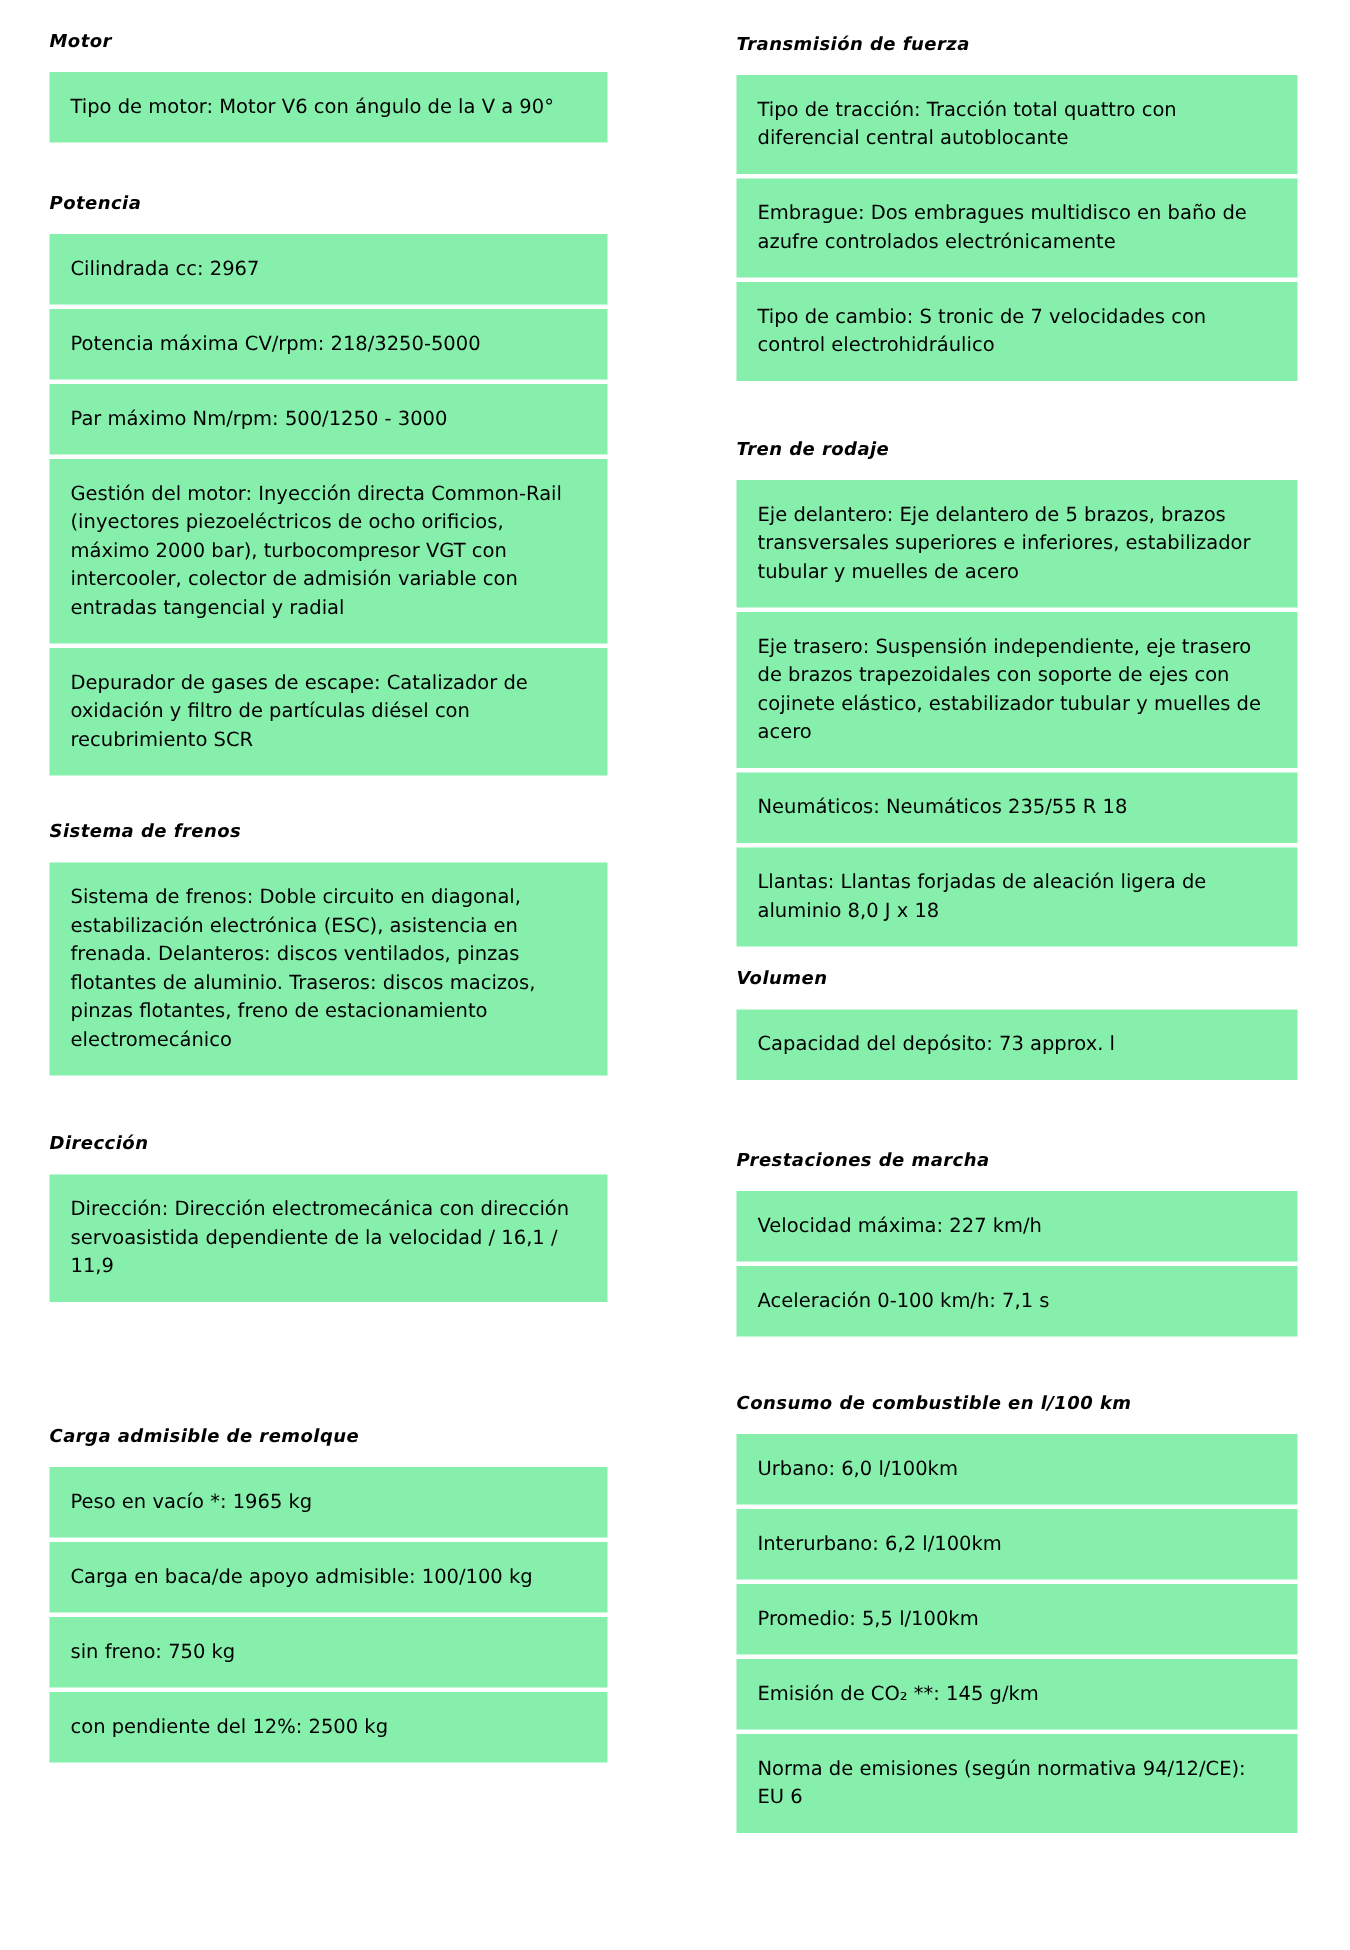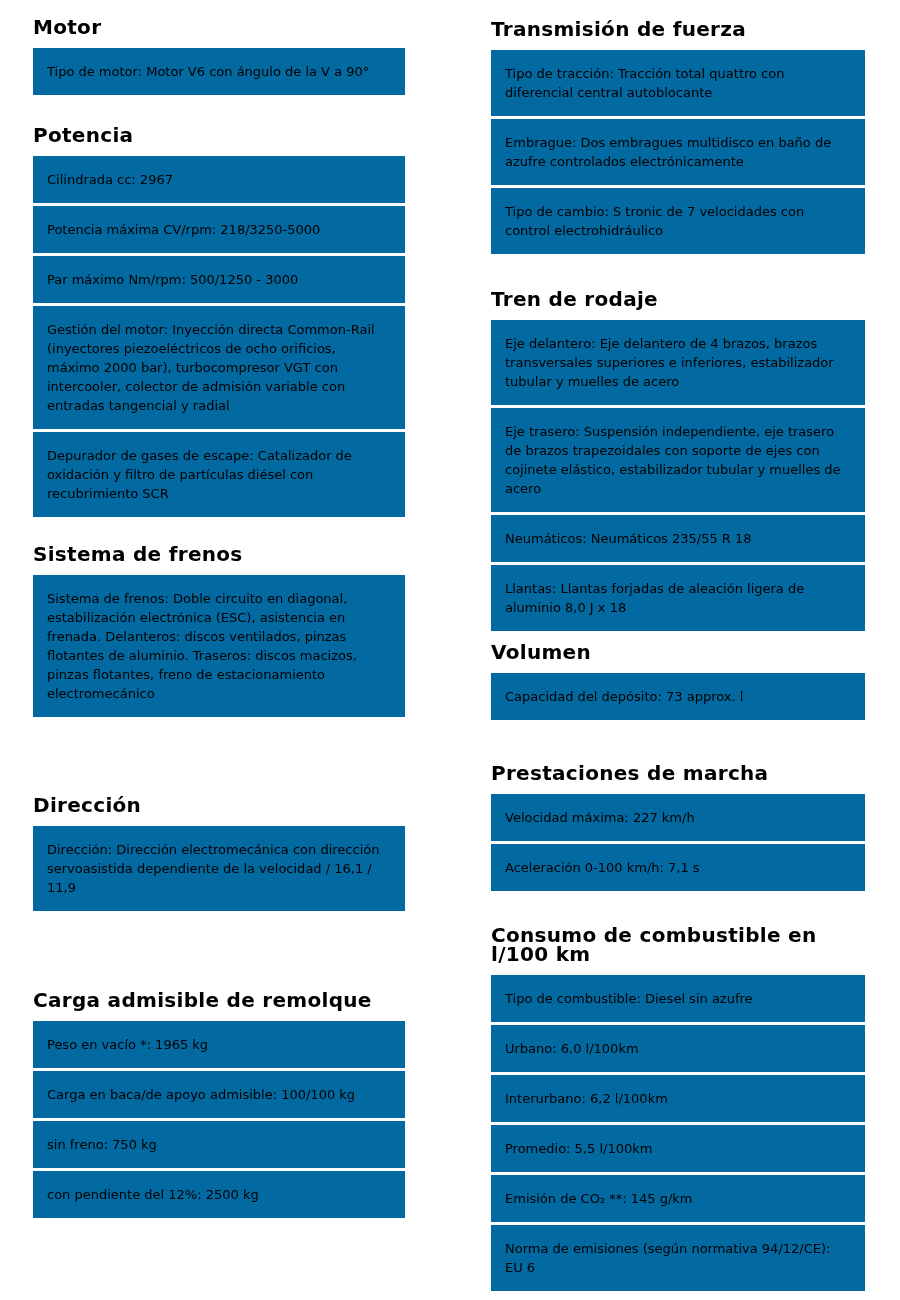--- a/index.html
+++ b/index.html
@@ -21,35 +21,36 @@
     position: absolute;
     top: 0;
     display: flow-root;
   }
   .col-left  { left: 33px;  width: 372px; }
   .col-right { left: 491px; width: 374px; }
 
   .section { margin: 0; }
 
   .section-title {
-    font-size: 20px;
+    font-size: 12px;
     line-height: 19px;
     font-weight: 700;
     letter-spacing: 0.3px;
     color: #000000;
     margin: 0 0 11px 0;
+    font-style: italic;
   }
 
   .spec-list {
     list-style: none;
     margin: 0;
     padding: 0;
   }
   .spec-item {
-    background: #0369a1;
+    background: #86efac;
     padding: 14px;
     margin: 0 0 3px 0;
     font-size: 13px;
     line-height: 19px;
     color: #000000;
   }
 </style>
 </head>
 <body>
 
@@ -70,21 +71,21 @@
           <li class="spec-item">Gestión del motor: Inyección directa Common-Rail (inyectores piezoeléctricos de ocho orificios, máximo 2000 bar), turbocompresor VGT con intercooler, colector de admisión variable con entradas tangencial y radial</li>
           <li class="spec-item">Depurador de gases de escape: Catalizador de oxidación y filtro de partículas diésel con recubrimiento SCR</li>
         </ul>
       </section>
       <section class="section" style="margin-top: 28px;">
         <h2 class="section-title">Sistema de frenos</h2>
         <ul class="spec-list">
           <li class="spec-item">Sistema de frenos: Doble circuito en diagonal, estabilización electrónica (ESC), asistencia en frenada. Delanteros: discos ventilados, pinzas flotantes de aluminio. Traseros: discos macizos, pinzas flotantes, freno de estacionamiento electromecánico</li>
         </ul>
       </section>
-      <section class="section" style="margin-top: 79px;">
+      <section class="section" style="margin-top: 36px;">
         <h2 class="section-title">Dirección</h2>
         <ul class="spec-list">
           <li class="spec-item">Dirección: Dirección electromecánica con dirección servoasistida dependiente de la velocidad / 16,1 / 11,9</li>
         </ul>
       </section>
       <section class="section" style="margin-top: 80px;">
         <h2 class="section-title">Carga admisible de remolque</h2>
         <ul class="spec-list">
           <li class="spec-item">Peso en vacío *: 1965 kg</li>
           <li class="spec-item">Carga en baca/de apoyo admisible: 100/100 kg</li>
@@ -98,21 +99,21 @@
         <h2 class="section-title">Transmisión de fuerza</h2>
         <ul class="spec-list">
           <li class="spec-item">Tipo de tracción: Tracción total quattro con diferencial central autoblocante</li>
           <li class="spec-item">Embrague: Dos embragues multidisco en baño de azufre controlados electrónicamente</li>
           <li class="spec-item">Tipo de cambio: S tronic de 7 velocidades con control electrohidráulico</li>
         </ul>
       </section>
       <section class="section" style="margin-top: 36px;">
         <h2 class="section-title">Tren de rodaje</h2>
         <ul class="spec-list">
-          <li class="spec-item">Eje delantero: Eje delantero de 4 brazos, brazos transversales superiores e inferiores, estabilizador tubular y muelles de acero</li>
+          <li class="spec-item">Eje delantero: Eje delantero de 5 brazos, brazos transversales superiores e inferiores, estabilizador tubular y muelles de acero</li>
           <li class="spec-item">Eje trasero: Suspensión independiente, eje trasero de brazos trapezoidales con soporte de ejes con cojinete elástico, estabilizador tubular y muelles de acero</li>
           <li class="spec-item">Neumáticos: Neumáticos 235/55 R 18</li>
           <li class="spec-item">Llantas: Llantas forjadas de aleación ligera de aluminio 8,0 J x 18</li>
         </ul>
       </section>
       <section class="section" style="margin-top: 12px;">
         <h2 class="section-title">Volumen</h2>
         <ul class="spec-list">
           <li class="spec-item">Capacidad del depósito: 73 approx. l</li>
         </ul>
@@ -120,21 +121,20 @@
       <section class="section" style="margin-top: 44px;">
         <h2 class="section-title">Prestaciones de marcha</h2>
         <ul class="spec-list">
           <li class="spec-item">Velocidad máxima: 227 km/h</li>
           <li class="spec-item">Aceleración 0-100 km/h: 7,1 s</li>
         </ul>
       </section>
       <section class="section" style="margin-top: 35px;">
         <h2 class="section-title">Consumo de combustible en l/100 km</h2>
         <ul class="spec-list">
-          <li class="spec-item">Tipo de combustible: Diesel sin azufre</li>
           <li class="spec-item">Urbano: 6,0 l/100km</li>
           <li class="spec-item">Interurbano: 6,2 l/100km</li>
           <li class="spec-item">Promedio: 5,5 l/100km</li>
           <li class="spec-item">Emisión de CO₂ **: 145 g/km</li>
           <li class="spec-item">Norma de emisiones (según normativa 94/12/CE): EU 6</li>
         </ul>
       </section>
     </div>
 </div>
 

